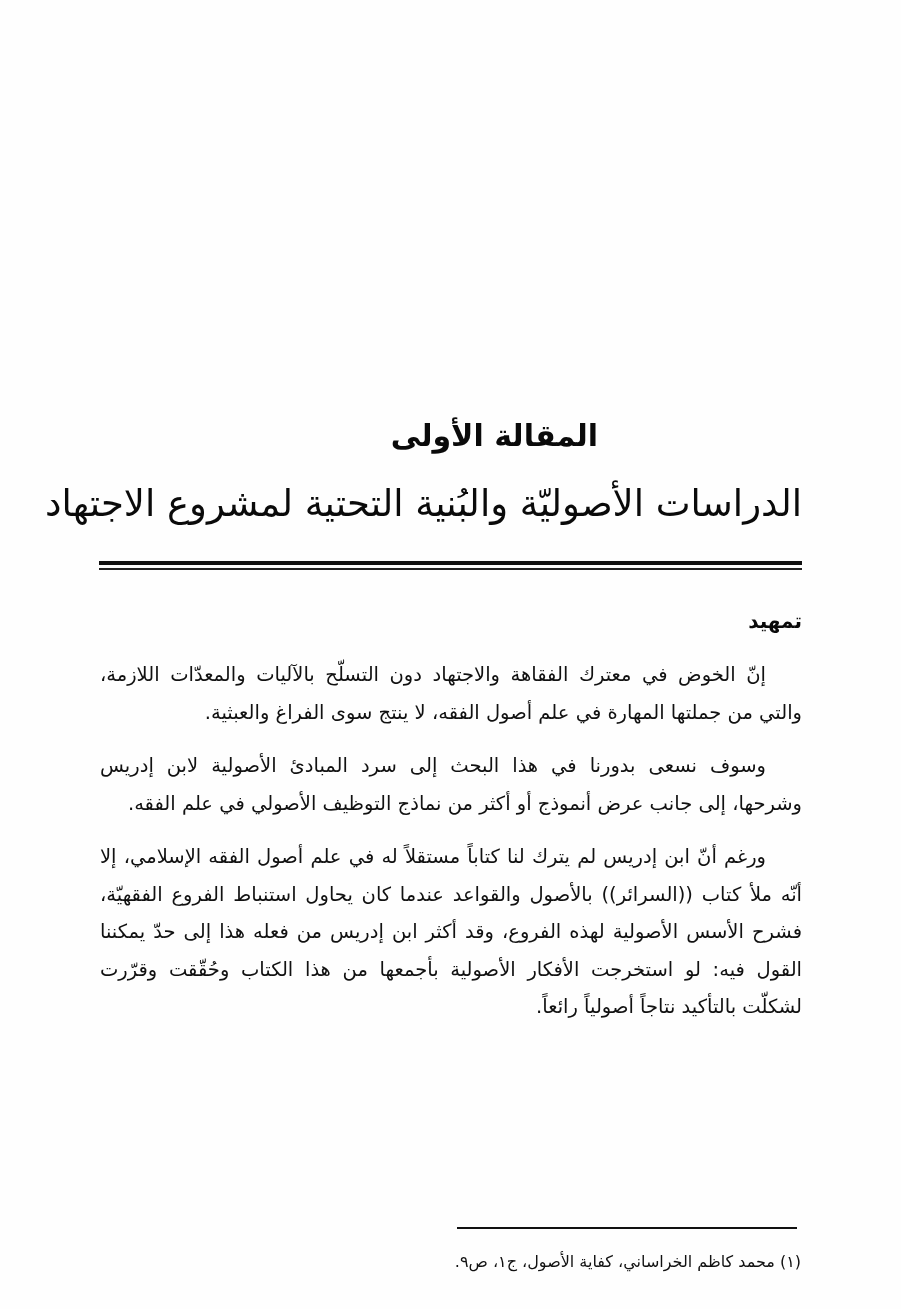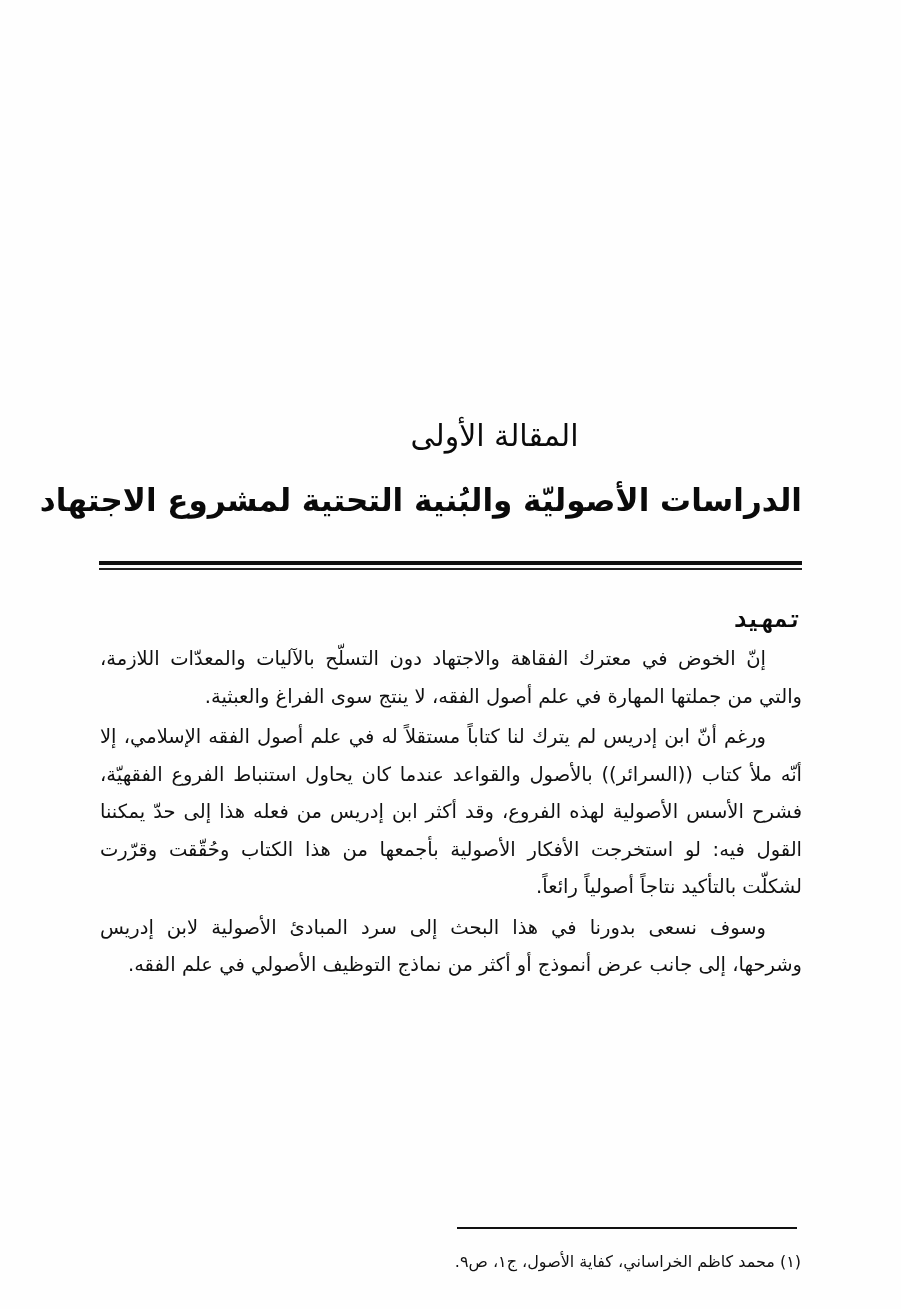--- a/index.html
+++ b/index.html
@@ -15,33 +15,33 @@
     .page { position: absolute; left: 0; top: 0; width: 901px; height: 1309px; }
 
     .chapter-label {
       position: absolute;
       top: 418px;
       left: 0; right: 0;
       text-align: center;
       padding-left: 88px;
       direction: rtl;
       font-size: 30px;
-      font-weight: normal;
+      font-weight: bold;
       color: #0a0a0a;
       letter-spacing: 0;
     }
     .chapter-title {
       position: absolute;
       top: 482px;
       left: 100px;
       width: 702px;
       text-align: center;
       direction: rtl;
-      font-size: 31px;
-      font-weight: bold;
+      font-size: 37px;
+      font-weight: normal;
       color: #0a0a0a;
       white-space: nowrap;
     }
     .rule-thick {
       position: absolute;
       left: 99px; width: 703px;
       top: 561px; height: 4px;
       background: #111;
     }
     .rule-thin {
@@ -57,28 +57,27 @@
       width: 702px;
       top: 603px;
       direction: rtl;
       text-align: justify;
       font-size: 19.5px;
       line-height: 37.5px;
       color: #111;
     }
     .section-heading {
       font-weight: bold;
-      font-size: 23px;
+      font-size: 20px;
       line-height: 37px;
       margin: 0;
       color: #0a0a0a;
-      font-family: Liberation Mono, monospace;
     }
     .para {
-      margin: 0 0 3px 0;
+      margin: 16px 0 3px 0;
       text-indent: 36px;
       text-align-last: right;
     }
     .fn-ref {
       font-size: 13px;
       vertical-align: super;
       line-height: 0;
     }
 
     .footnote-rule {
@@ -108,21 +107,21 @@
 
   <div class="rule-thick"></div>
   <div class="rule-thin"></div>
 
   <div class="body-text">
     <p class="section-heading">تمهيد</p>
 
     <p class="para">إنّ الخوض في معترك الفقاهة والاجتهاد دون التسلّح بالآليات والمعدّات اللازمة، والتي من جملتها المهارة في علم أصول الفقه، لا ينتج سوى الفراغ والعبثية.</p>
 
 
+    <p class="para">وسوف نسعى بدورنا في هذا البحث إلى سرد المبادئ الأصولية لابن إدريس وشرحها، إلى جانب عرض أنموذج أو أكثر من نماذج التوظيف الأصولي في علم الفقه.</p>
+
     <p class="para">ورغم أنّ ابن إدريس لم يترك لنا كتاباً مستقلاً له في علم أصول الفقه الإسلامي، إلا أنّه ملأ كتاب ((السرائر)) بالأصول والقواعد عندما كان يحاول استنباط الفروع الفقهيّة، فشرح الأسس الأصولية لهذه الفروع، وقد أكثر ابن إدريس من فعله هذا إلى حدّ يمكننا القول فيه: لو استخرجت الأفكار الأصولية بأجمعها من هذا الكتاب وحُقّقت وقرّرت لشكلّت بالتأكيد نتاجاً أصولياً رائعاً.</p>
-
-    <p class="para">وسوف نسعى بدورنا في هذا البحث إلى سرد المبادئ الأصولية لابن إدريس وشرحها، إلى جانب عرض أنموذج أو أكثر من نماذج التوظيف الأصولي في علم الفقه.</p>
   </div>
 
   <div class="footnote-rule"></div>
   <div class="footnote">(١) محمد كاظم الخراساني، كفاية الأصول، ج١، ص٩.</div>
 
 </div>
 
 </body></html>

